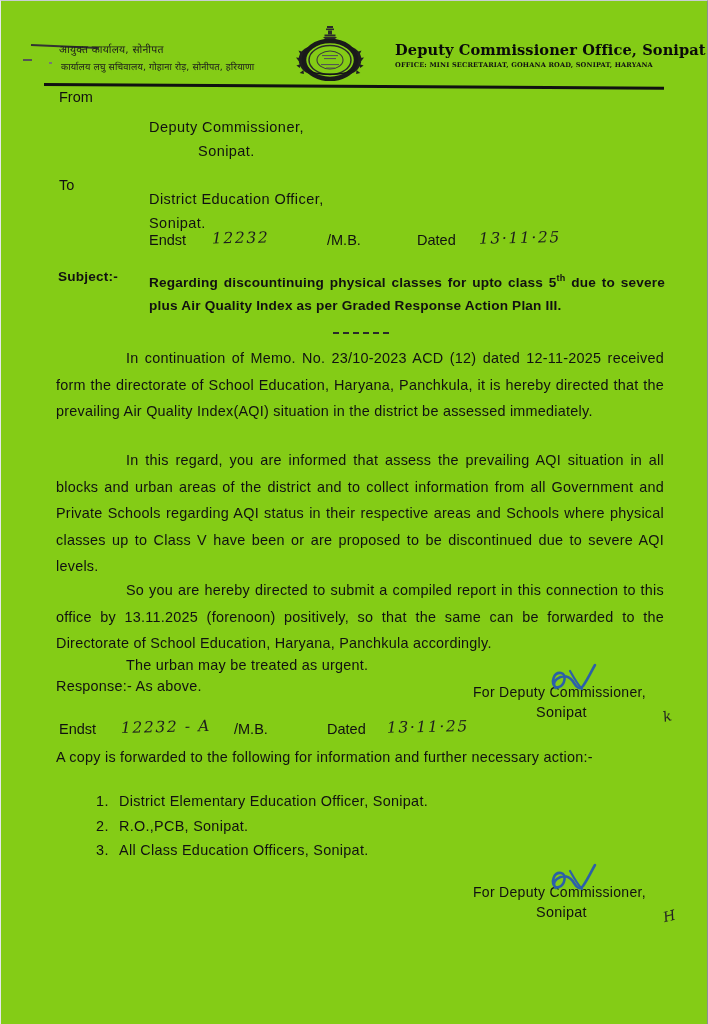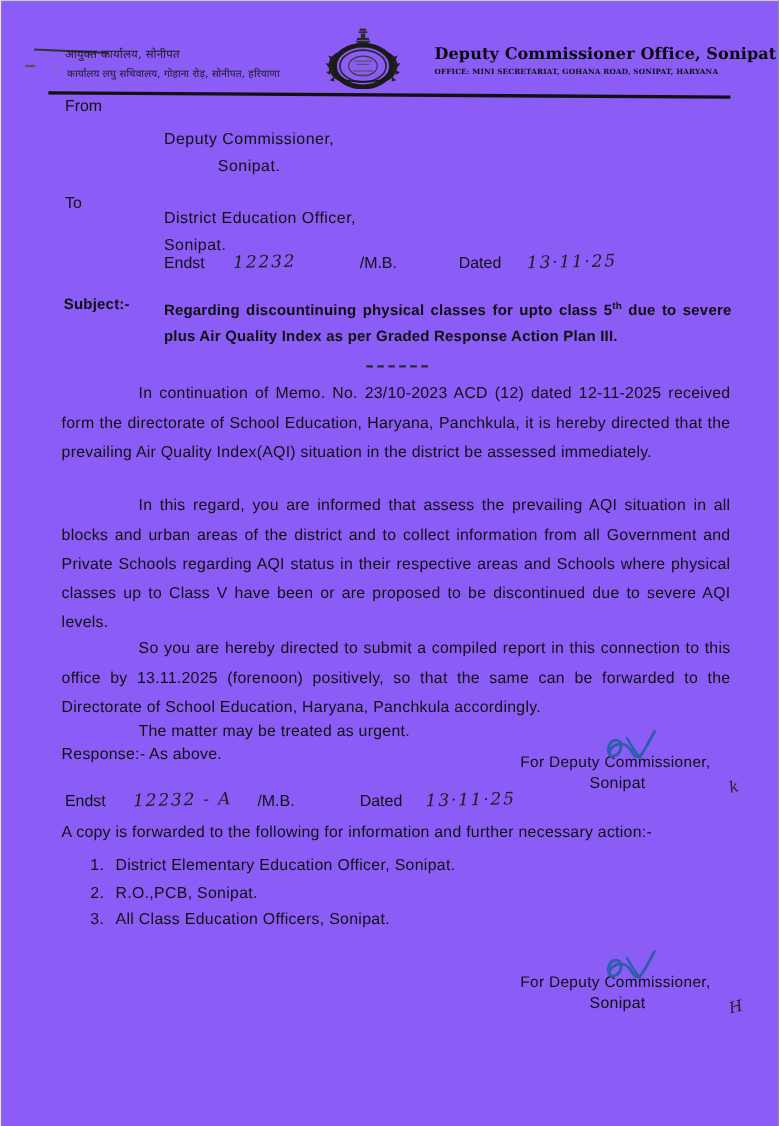--- a/index.html
+++ b/index.html
@@ -10,21 +10,21 @@
   body {
     width: 708px; height: 1024px;
     font-family: "Liberation Sans", sans-serif;
     color: #111;
     overflow: hidden;
     position: relative;
   }
   .page {
     position: relative;
     width: 708px; height: 1024px;
-    background: #8b5cf6;
+    background: #84cc16;
     border-right: 1px solid #8a9096;
     border-top: 1px solid #c8cdd2;
     border-left: 1px solid #e6e8ea;
     overflow: hidden;
   }
   
   .letterhead {
     position: absolute;
     left: 0; top: 0; width: 708px; height: 80px;
   }
@@ -235,21 +235,21 @@
     font-family: "DejaVu Serif", serif;
     font-style: italic;
     font-size: 14px;
     color: #222;
     transform: rotate(-14deg);
   }
   
   ol.cc-list {
     position: absolute;
     left: 74px;
-    margin: 0; padding: 0 0 0 24px;
+    margin: 14px; padding: 0 0 0 24px;
     font-size: 14.4px;
     letter-spacing: .3px;
   }
   ol.cc-list li {
     line-height: 24.5px;
     padding-left: 6px;
   }
 </style>
 </head>
 <body>
@@ -349,21 +349,21 @@
     </div>
 
     <div class="dash-sep" style="top:243px;"></div>
 
     <p class="para" style="top:256px;">In continuation of Memo. No. 23/10-2023 ACD (12) dated 12-11-2025 received form the directorate of School Education, Haryana, Panchkula, it is hereby directed that the prevailing Air Quality Index(AQI) situation in the district be assessed immediately.</p>
 
     <p class="para" style="top:358px;">In this regard, you are informed that assess the prevailing AQI situation in all blocks and urban areas of the district and to collect information from all Government and Private Schools regarding AQI status in their respective areas and Schools where physical classes up to Class V have been or are proposed to be discontinued due to severe AQI levels.</p>
 
     <p class="para" style="top:488px;">So you are hereby directed to submit a compiled report in this connection to this office by 13.11.2025 (forenoon) positively, so that the same can be forwarded to the Directorate of School Education, Haryana, Panchkula accordingly.</p>
 
-    <p class="para" style="top:563px;">The matter may be treated as urgent.</p>
+    <p class="para" style="top:563px;">The urban may be treated as urgent.</p>
 
     <div class="enclosed" style="top:589px;">Response:- As above.</div>
 
     <div class="sig" style="left:472px; top:595px;">
       <div class="sig-scribble">
         <svg width="60" height="34" viewBox="0 0 60 34" xmlns="http://www.w3.org/2000/svg">
           <path d="M8 26 C2 20 6 10 13 11 C19 12 17 23 11 25 C6 27 4 21 9 17
                    C15 12 22 14 26 21 C29 26 32 28 35 24 C40 17 44 8 47 3" fill="none" stroke="#2c5fa8" stroke-width="2.6" stroke-linecap="round"></path>
           <path d="M22 9 C26 16 30 23 34 27" fill="none" stroke="#2c5fa8" stroke-width="2.2" stroke-linecap="round"></path>
         </svg>

